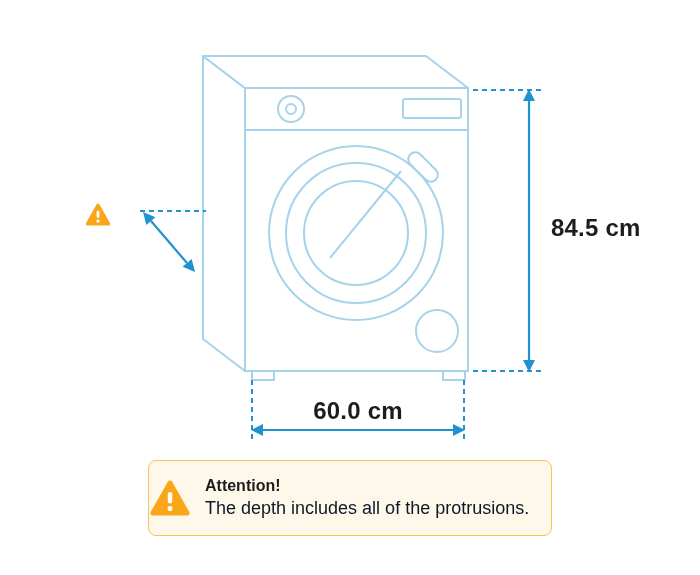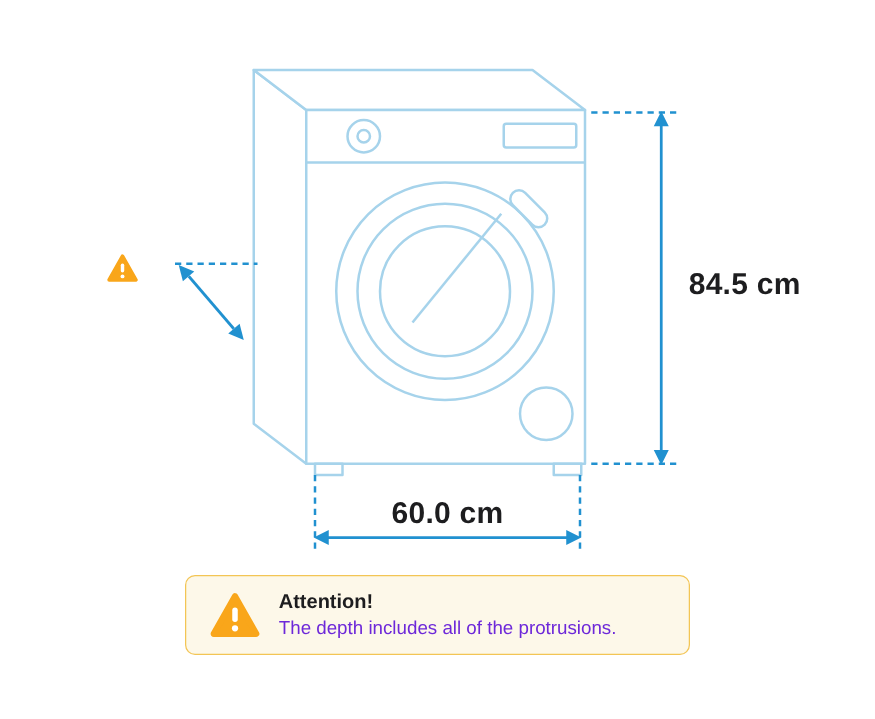--- a/index.html
+++ b/index.html
@@ -44,39 +44,38 @@
   .warn-tri-shape {
     fill: var(--warning-orange, #f9a61a);
     stroke: var(--warning-orange, #f9a61a);
     stroke-linejoin: round;
   }
   .warn-mark { fill: #ffffff; }
 
   .attention {
     position: absolute;
     left: 148px; top: 460px;
-    width: 404px; height: 64px;
+    width: 404px; height: 76px;
     background: var(--attention-bg, #fdf8e9);
     border: 1.5px solid var(--attention-border, #f3c555);
     border-radius: 8px;
     display: flex;
     align-items: center;
     gap: 14px;
-    padding-left: 18px;
   }
   .attention-icon { width: 42px; height: 40px; flex: 0 0 auto; }
   .attention-title {
     font-size: 16px;
     font-weight: 700;
     color: var(--text-dark, #1d1d1f);
     margin-bottom: 3px;
   }
   .attention-body {
-    font-size: 15px;
-    color: #6d28d9;
+    font-size: 18px;
+    color: #0f172a;
   }
 </style>
 </head>
 <body>
 
 <div class="stage">
 
   <svg class="scene" width="700" height="575" viewBox="0 0 700 575">
 
     <g>

